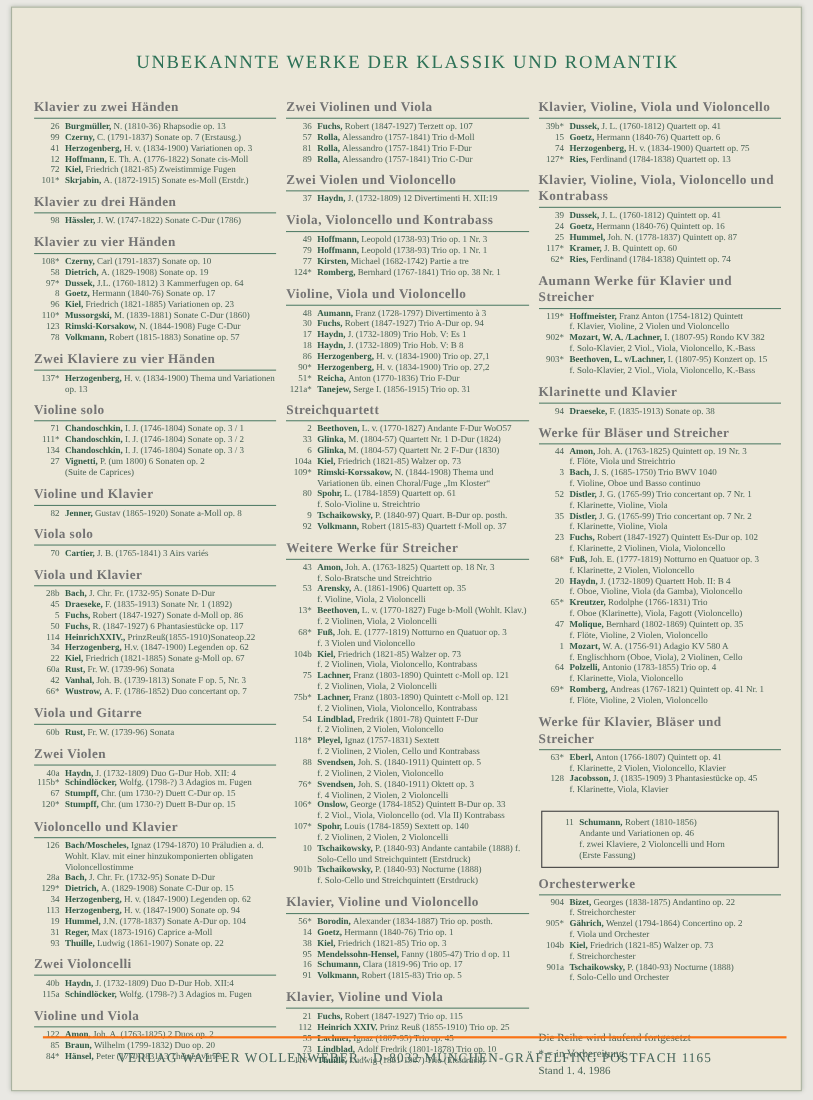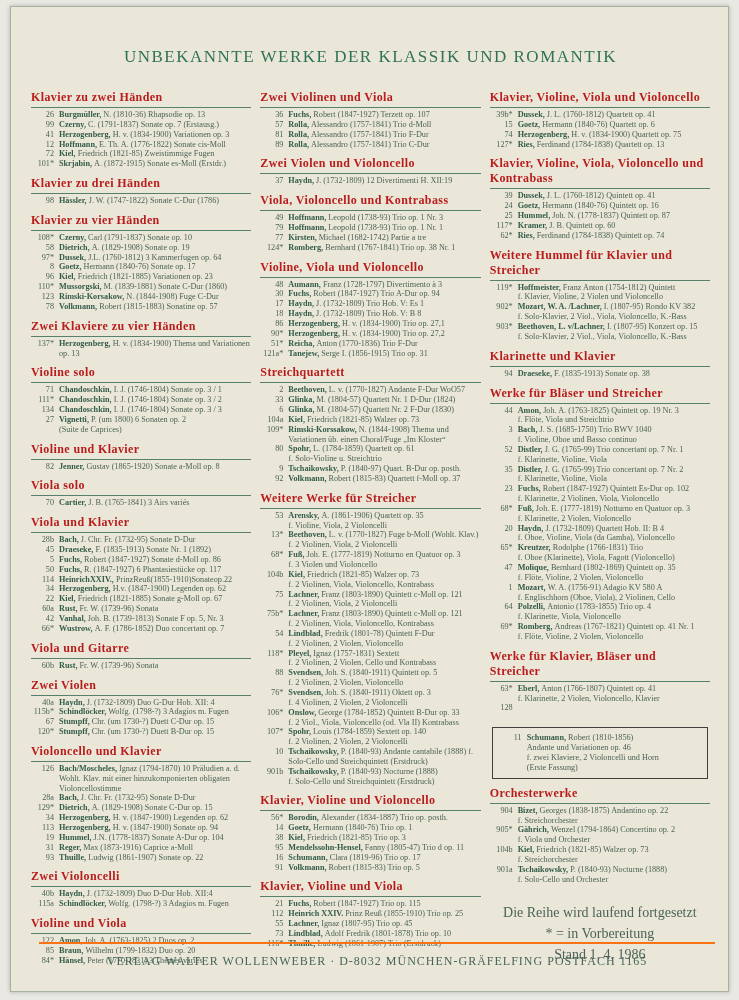--- a/index.html
+++ b/index.html
@@ -23,42 +23,42 @@
     color:#2e7257;
     font-size:17px;
     font-weight:normal;
     letter-spacing:1.5px;
     margin:0 0 16px 0;
   }
   .cols{display:flex;gap:9px;align-items:flex-start;}
   .col{flex:1;min-width:0;}
   .section{margin-bottom:2px;}
   .sec-title{
-    color:#b91c1c;
+    color:#737373;
     font-weight:bold;
     font-size:12px;
     letter-spacing:.4px;
     margin:7px 0 2px 0;
     padding-bottom:2px;
     border-bottom:1px solid #56806b;
   }
   .row{display:flex;font-size:8.2px;line-height:1.2;color:#4a6356;}
   .num{width:23px;flex:0 0 23px;text-align:right;padding-right:5px;white-space:nowrap;}
   .txt{flex:1;white-space:pre-line;}
   .composer{font-weight:bold;color:#335c49;}
   .boxed{
     border:1px solid #404040;
     padding:5px 6px;
     margin:14px 2px 6px 2px;
   }
   .note{
-    text-align:center;
-    font-size:14px;
+    text-align:left;
+    font-size:10px;
     color:#4a6356;
-    margin-top:18px;
+    margin-top:42px;
     line-height:1.5;
   }
   .footer{
     position:absolute;bottom:22px;left:28px;right:13px;
     border-top:2px solid #f97316;
     padding-top:10px;
     text-align:center;
     color:#45655a;
     font-size:12px;
     letter-spacing:1px;
@@ -425,20 +425,25 @@
             <div class="txt"><span class="composer">Tschaikowsky, </span>P. (1840-97) Quart. B-Dur op. posth.</div>
           </div>
           <div class="row">
             <span class="num">92</span>
             <div class="txt"><span class="composer">Volkmann, </span>Robert (1815-83) Quartett f-Moll op. 37</div>
           </div>
         </div>
         <div class="section">
           <div class="sec-title">Weitere Werke für Streicher</div>
           <div class="row">
+            <span class="num">43</span>
+            <div class="txt"><span class="composer">Amon, </span>Joh. A. (1763-1825) Quartett op. 18 Nr. 3
+f. Solo-Bratsche und Streichtrio</div>
+          </div>
+          <div class="row">
             <span class="num">53</span>
             <div class="txt"><span class="composer">Arensky, </span>A. (1861-1906) Quartett op. 35
 f. Violine, Viola, 2 Violoncelli</div>
           </div>
           <div class="row">
             <span class="num">13*</span>
             <div class="txt"><span class="composer">Beethoven, </span>L. v. (1770-1827) Fuge b-Moll (Wohlt. Klav.) f. 2 Violinen, Viola, 2 Violoncelli</div>
           </div>
           <div class="row">
             <span class="num">68*</span>
@@ -588,21 +593,21 @@
           <div class="row">
             <span class="num">117*</span>
             <div class="txt"><span class="composer">Kramer, </span>J. B. Quintett op. 60</div>
           </div>
           <div class="row">
             <span class="num">62*</span>
             <div class="txt"><span class="composer">Ries, </span>Ferdinand (1784-1838) Quintett op. 74</div>
           </div>
         </div>
         <div class="section">
-          <div class="sec-title">Weitere Hummel für Klavier und Streicher</div>
+          <div class="sec-title">Aumann Werke für Klavier und Streicher</div>
           <div class="row">
             <span class="num">119*</span>
             <div class="txt"><span class="composer">Hoffmeister, </span>Franz Anton (1754-1812) Quintett
 f. Klavier, Violine, 2 Violen und Violoncello</div>
           </div>
           <div class="row">
             <span class="num">902*</span>
             <div class="txt"><span class="composer">Mozart, W. A. /Lachner, </span>I. (1807-95) Rondo KV 382
 f. Solo-Klavier, 2 Viol., Viola, Violoncello, K.-Bass</div>
           </div>
@@ -684,20 +689,22 @@
         </div>
         <div class="section">
           <div class="sec-title">Werke für Klavier, Bläser und Streicher</div>
           <div class="row">
             <span class="num">63*</span>
             <div class="txt"><span class="composer">Eberl, </span>Anton (1766-1807) Quintett op. 41
 f. Klarinette, 2 Violen, Violoncello, Klavier</div>
           </div>
           <div class="row">
             <span class="num">128</span>
+            <div class="txt"><span class="composer">Jacobsson, </span>J. (1835-1909) 3 Phantasiestücke op. 45
+f. Klarinette, Viola, Klavier</div>
           </div>
         </div>
         <div class="section boxed">
           <div class="row">
             <span class="num">11</span>
             <div class="txt"><span class="composer">Schumann, </span>Robert (1810-1856)
 Andante und Variationen op. 46
 f. zwei Klaviere, 2 Violoncelli und Horn
 (Erste Fassung)</div>
           </div>

